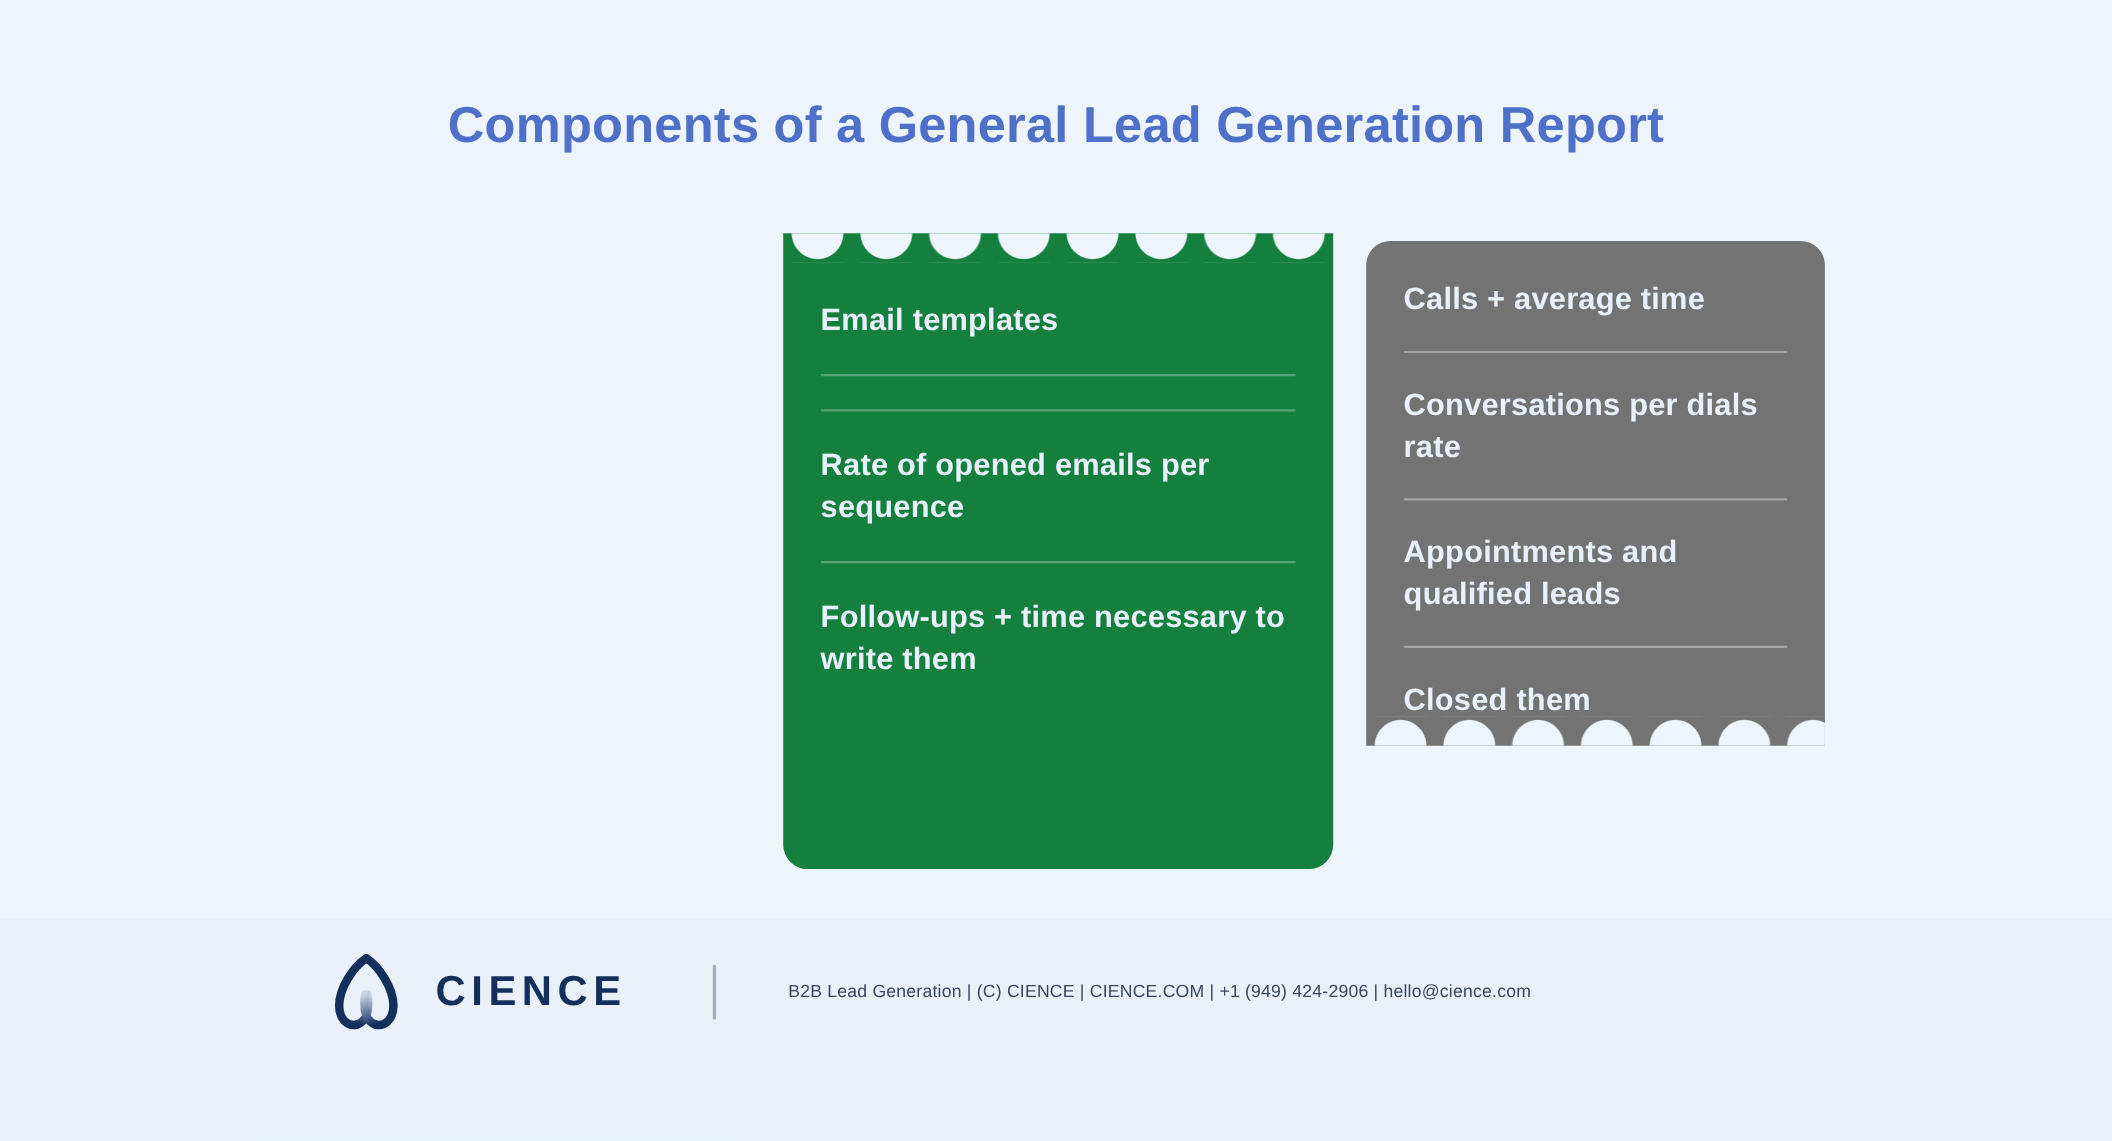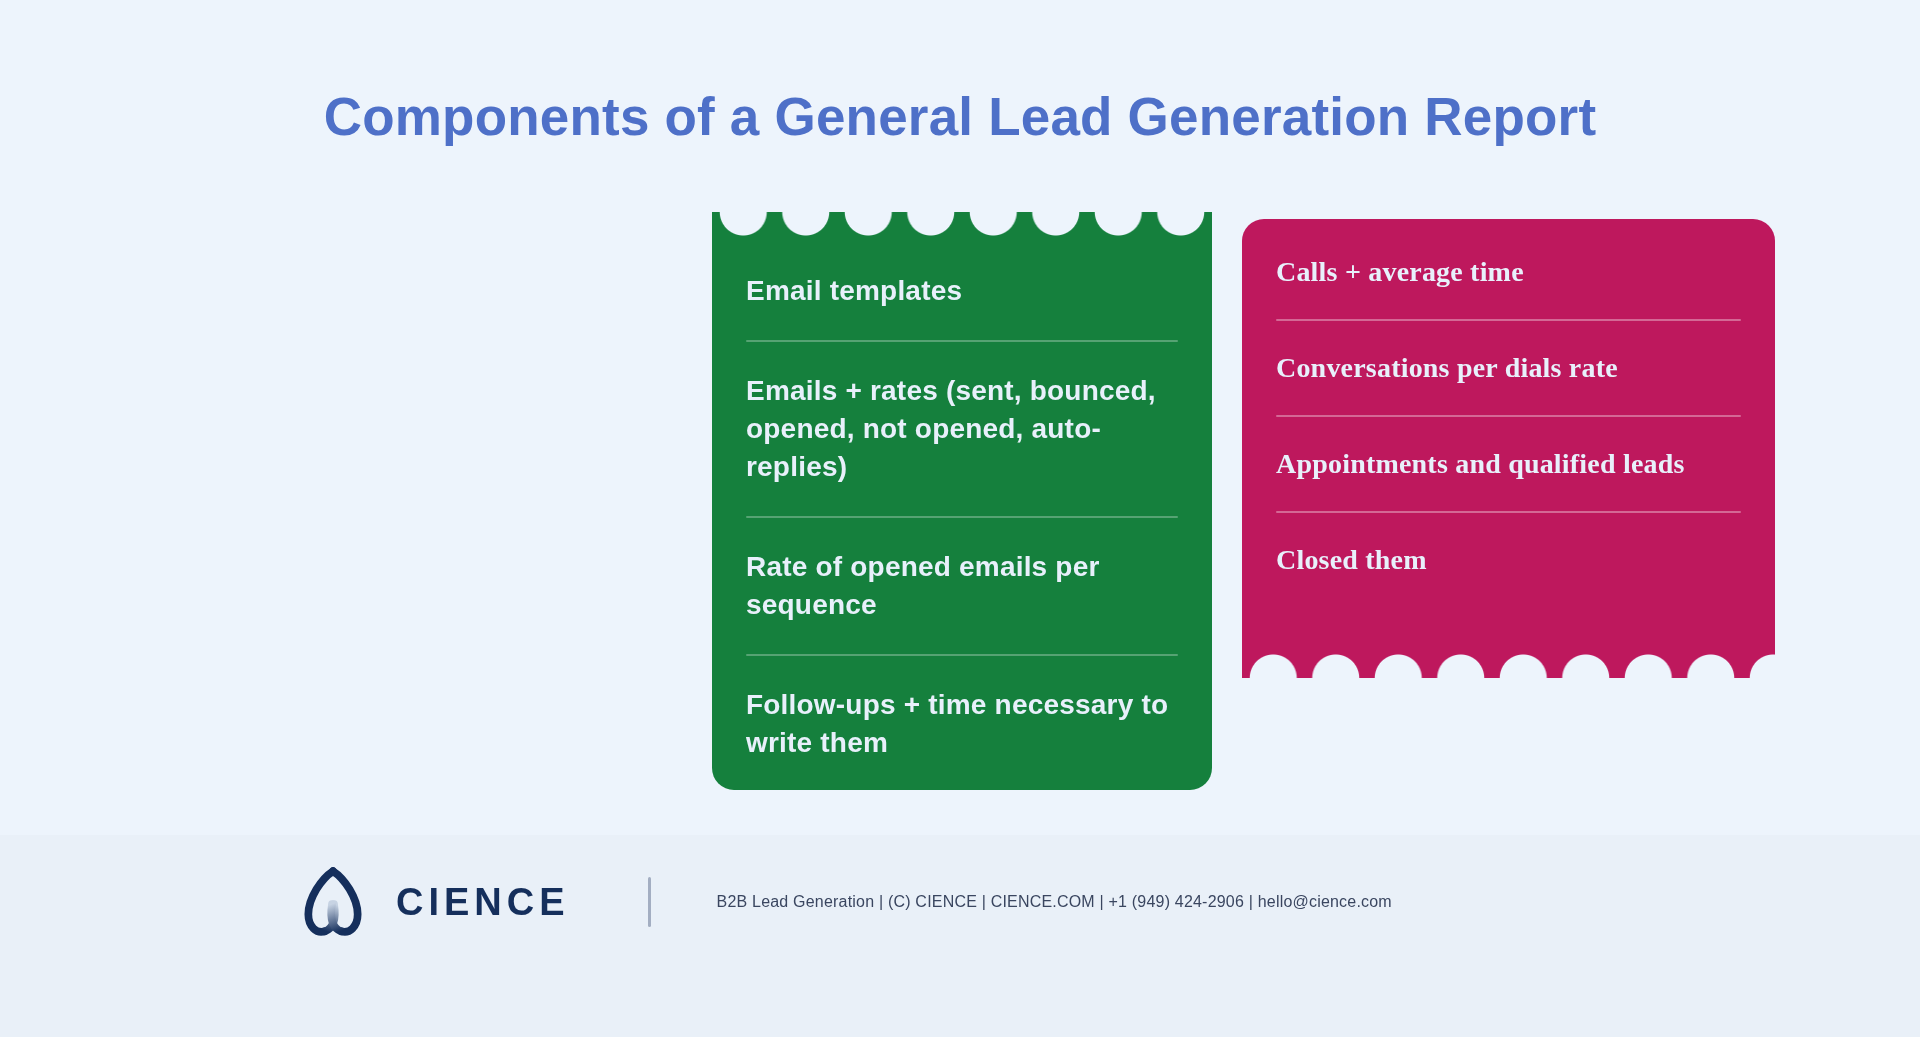--- a/index.html
+++ b/index.html
@@ -10,39 +10,39 @@
     position:relative;overflow:hidden;
   }
   .canvas{position:absolute;inset:0;}
   .footer-band{
     position:absolute;left:0;right:0;top:835px;bottom:0;
     background:#E9F0F8;
   }
   .page-title{
     position:absolute;top:86px;left:0;width:100%;
     text-align:center;
-    font-size:53px;font-weight:700;letter-spacing:.2px;
+    font-size:46px;font-weight:700;letter-spacing:.2px;
     color:#4E70C8;margin:0;
   }
   .card{
     position:absolute;
     color:#E8F0FB;
     font-size:28px;line-height:38px;font-weight:700;letter-spacing:.2px;
   }
   .card-a{
     left:180px;top:213px;width:500px;height:436px;
     background:#2B54C5;border-radius:22px 22px 0 0;
   }
   .card-b{
     left:712px;top:212px;width:500px;height:578px;
     background:#15803d;border-radius:0 0 22px 22px;
   }
   .card-c{
-    left:1242px;top:219px;width:533px;height:459px;
-    background:#be185d;border-radius:22px 22px 0 0;font-family:Liberation Serif, serif;
+    left:1242px;top:219px;width:417px;height:459px;
+    background:#737373;border-radius:22px 22px 0 0;
   }
   
   .card-a::after,.card-c::after{
     content:"";position:absolute;left:0;right:0;bottom:0;height:27px;
     background-image:radial-gradient(circle 24px at 50% 100%, #EDF4FC 23px, rgba(237,244,252,0) 24px);
     background-size:62.5px 27px;background-repeat:repeat-x;background-position:0 bottom;
   }
   .card-b::before{
     content:"";position:absolute;left:0;right:0;top:0;height:27px;
     background-image:radial-gradient(circle 24px at 50% 0%, #EDF4FC 23px, rgba(237,244,252,0) 24px);
@@ -82,21 +82,20 @@
 <div class="canvas">
   <div class="footer-band"></div>
 
   <h1 class="page-title">Components of a General Lead Generation Report</h1>
 
 
   <section class="card card-b">
     <div class="card-body">
         <div class="item">Email templates</div>
         <div class="rule"></div>
-        <div class="item">Emails + rates (sent, bounced, opened, not opened, auto-replies)</div>
         <div class="rule"></div>
         <div class="item">Rate of opened emails per sequence</div>
         <div class="rule"></div>
         <div class="item">Follow-ups + time necessary to write them</div>
       </div>
   </section>
 
   <section class="card card-c">
     <div class="card-body">
         <div class="item">Calls + average time</div>

